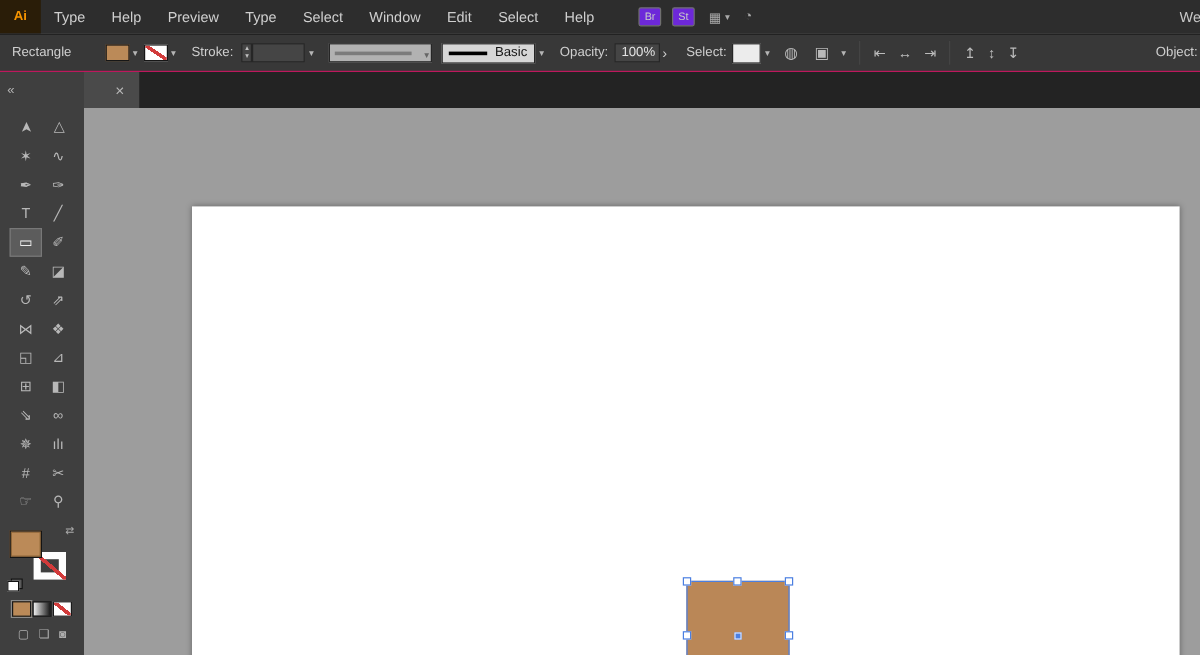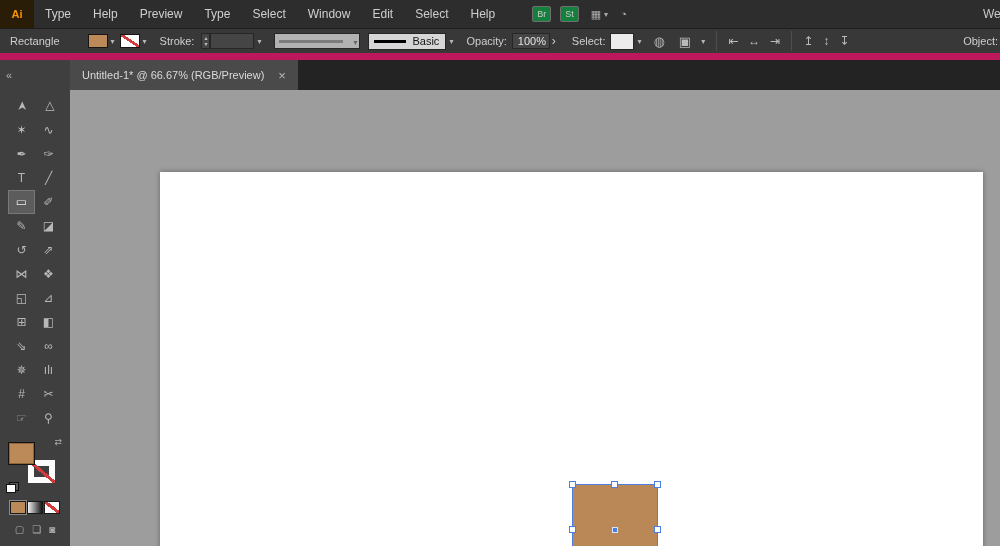--- a/index.html
+++ b/index.html
@@ -6,31 +6,31 @@
   body { background:#666; }
   .app{position:relative;width:1000px;height:546px;background:#9d9d9d;overflow:hidden;
        font-family:"Liberation Sans","DejaVu Sans",sans-serif;font-size:11px;}
 
   
   .menubar{position:absolute;left:0;top:0;width:1000px;height:28px;background:#2d2d2d;
            display:flex;align-items:center;color:#cfcfcf;font-size:12px;white-space:nowrap;}
   .logo{width:34px;height:28px;background:#2a1d08;color:#f79500;font-weight:bold;font-size:11px;
         display:flex;align-items:center;justify-content:center;margin-right:0;flex:none;}
   .menu-item{padding:0 11px;height:28px;display:flex;align-items:center;cursor:default;}
-  .mb-badge{border:1px solid #6f6f6f;border-radius:2px;background:#15803d;color:#c9c9c9;
+  .mb-badge{border:1px solid #6f6f6f;border-radius:2px;background:#6d28d9;color:#c9c9c9;
             font-size:9px;padding:2px 4px;margin-left:9px;flex:none;}
   .first-badge{margin-left:26px;}
   .mb-icon{color:#a9a9a9;margin-left:12px;font-size:11px;}
   .mb-chev{color:#a9a9a9;font-size:8px;margin-left:3px;}
   .workspace{position:absolute;right:0;top:0;height:28px;display:flex;align-items:center;
              color:#c8c8c8;overflow:hidden;width:17px;}
 
   
   .controlbar{position:absolute;left:0;top:28px;width:1000px;height:32px;background:#383838;
-              border-top:1px solid #1d1d1d;border-bottom:7px solid #be185d;display:flex;
+              border-top:1px solid #1d1d1d;border-bottom:1px solid #be185d;display:flex;
               align-items:center;color:#cfcfcf;white-space:nowrap;overflow:hidden;}
   .seltype{margin:0 28px 0 10px;}
   .cb-label{margin:0 5px 0 8px;}
   .swatch{width:20px;height:14px;border:1px solid #161616;flex:none;}
   .fillsw{background:#bb8a58;}
   .strokesw{background:#fff;position:relative;overflow:hidden;}
   .strokesw::after{content:"";position:absolute;inset:0;
       background:linear-gradient(to top right,transparent 44%,#d23b3b 44%,#d23b3b 58%,transparent 58%);}
   .chev{font-size:8px;color:#b5b5b5;margin:0 5px 0 3px;}
   .spin{display:flex;flex-direction:column;font-size:6px;line-height:6px;color:#c0c0c0;
@@ -160,21 +160,20 @@
     <span class="vsep"></span>
     <span class="align-icon">↥</span>
     <span class="align-icon">↕</span>
     <span class="align-icon">↧</span>
     <span class="cb-label shape-label">Object:</span>
   </div>
 
   <div class="tabstrip">
     <div class="collapse">«</div>
     <div class="tab">
-      <span>Untitled-1* @ 66.67% (RGB/Preview)</span>
       <span class="tab-close">×</span>
     </div>
   </div>
 
   <div class="toolbar">
     <div class="tools">
       <div class="tool up">➤</div>
       <div class="tool up">▷</div>
       <div class="tool">✶</div>
       <div class="tool">∿</div>

